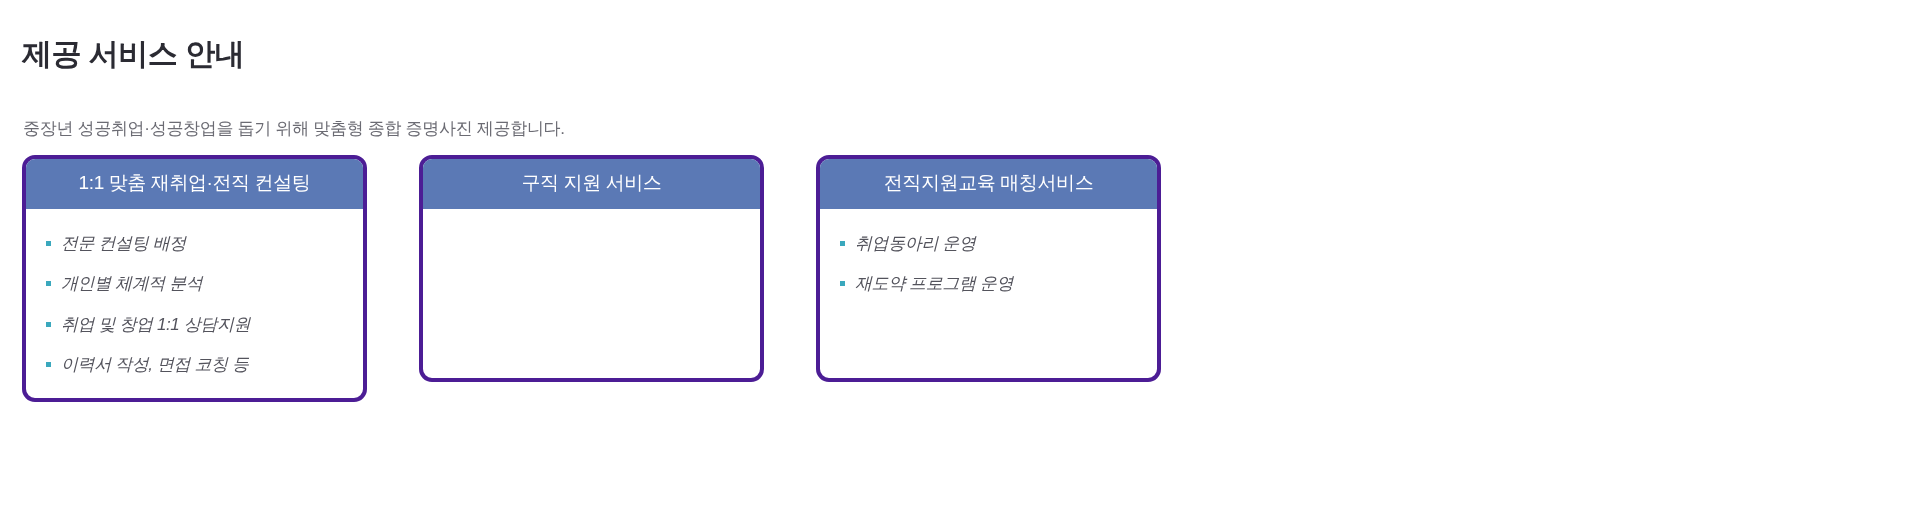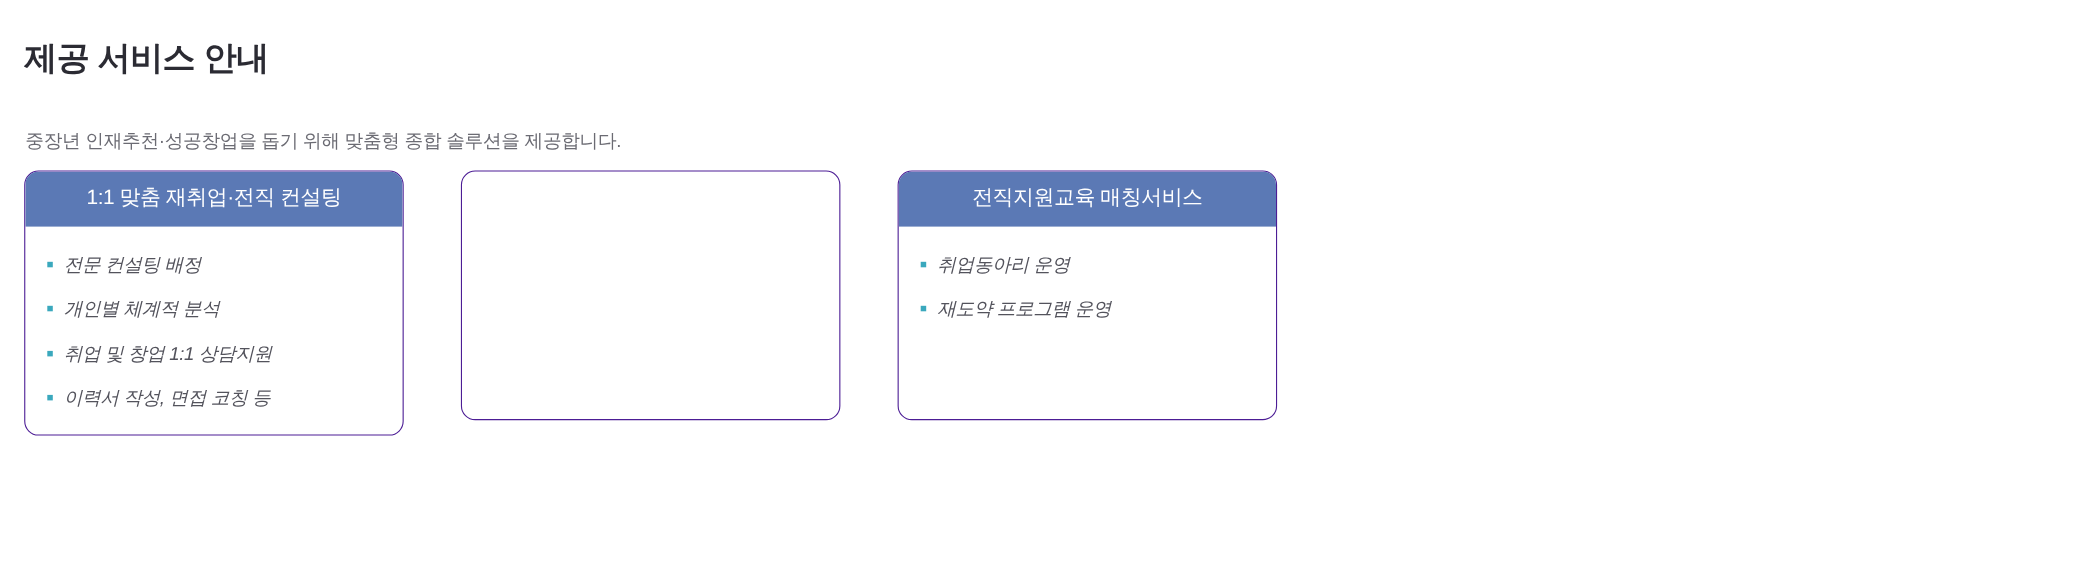--- a/index.html
+++ b/index.html
@@ -46,21 +46,21 @@
     left: 22px;
     top: 155px;
     width: 1862px;
     display: flex;
     gap: 52px;
     align-items: flex-start;
   }
   .card {
     width: 345px;
     flex: 0 0 345px;
-    border: 1px solid #4c1d95;
+    border: 4px solid #4c1d95;
     border-radius: 13px;
     background: #ffffff;
     overflow: hidden;
     min-height: 227px;
     display: flex;
     flex-direction: column;
   }
   .card-header {
     background: #5b79b5;
     color: #ffffff;
@@ -105,21 +105,21 @@
     flex: 1 1 auto;
   }
 </style>
 </head>
 <body>
 
 <div class="page">
 
   <h1 class="page-title">제공 서비스 안내</h1>
 
-  <p class="page-subtitle">중장년 인재추천·성공창업을 돕기 위해 맞춤형 종합 솔루션을 제공합니다.</p>
+  <p class="page-subtitle">중장년 성공취업·성공창업을 돕기 위해 맞춤형 종합 증명사진 제공합니다.</p>
 
   <div class="cards-row">
 
     <div class="card">
       <div class="card-header">1:1 맞춤 재취업·전직 컨설팅</div>
       <div class="card-body">
         <ul class="bullet-list">
           <li class="bullet-item">
             <span class="bullet-marker"></span>
             <span class="bullet-text">전문 컨설팅 배정</span>
@@ -135,20 +135,21 @@
           <li class="bullet-item">
             <span class="bullet-marker"></span>
             <span class="bullet-text">이력서 작성, 면접 코칭 등</span>
           </li>
         </ul>
       </div>
     </div>
 
 
     <div class="card">
+      <div class="card-header">구직 지원 서비스</div>
     </div>
 
     <div class="card">
       <div class="card-header">전직지원교육 매칭서비스</div>
       <div class="card-body">
         <ul class="bullet-list">
           <li class="bullet-item">
             <span class="bullet-marker"></span>
             <span class="bullet-text">취업동아리 운영</span>
           </li>

